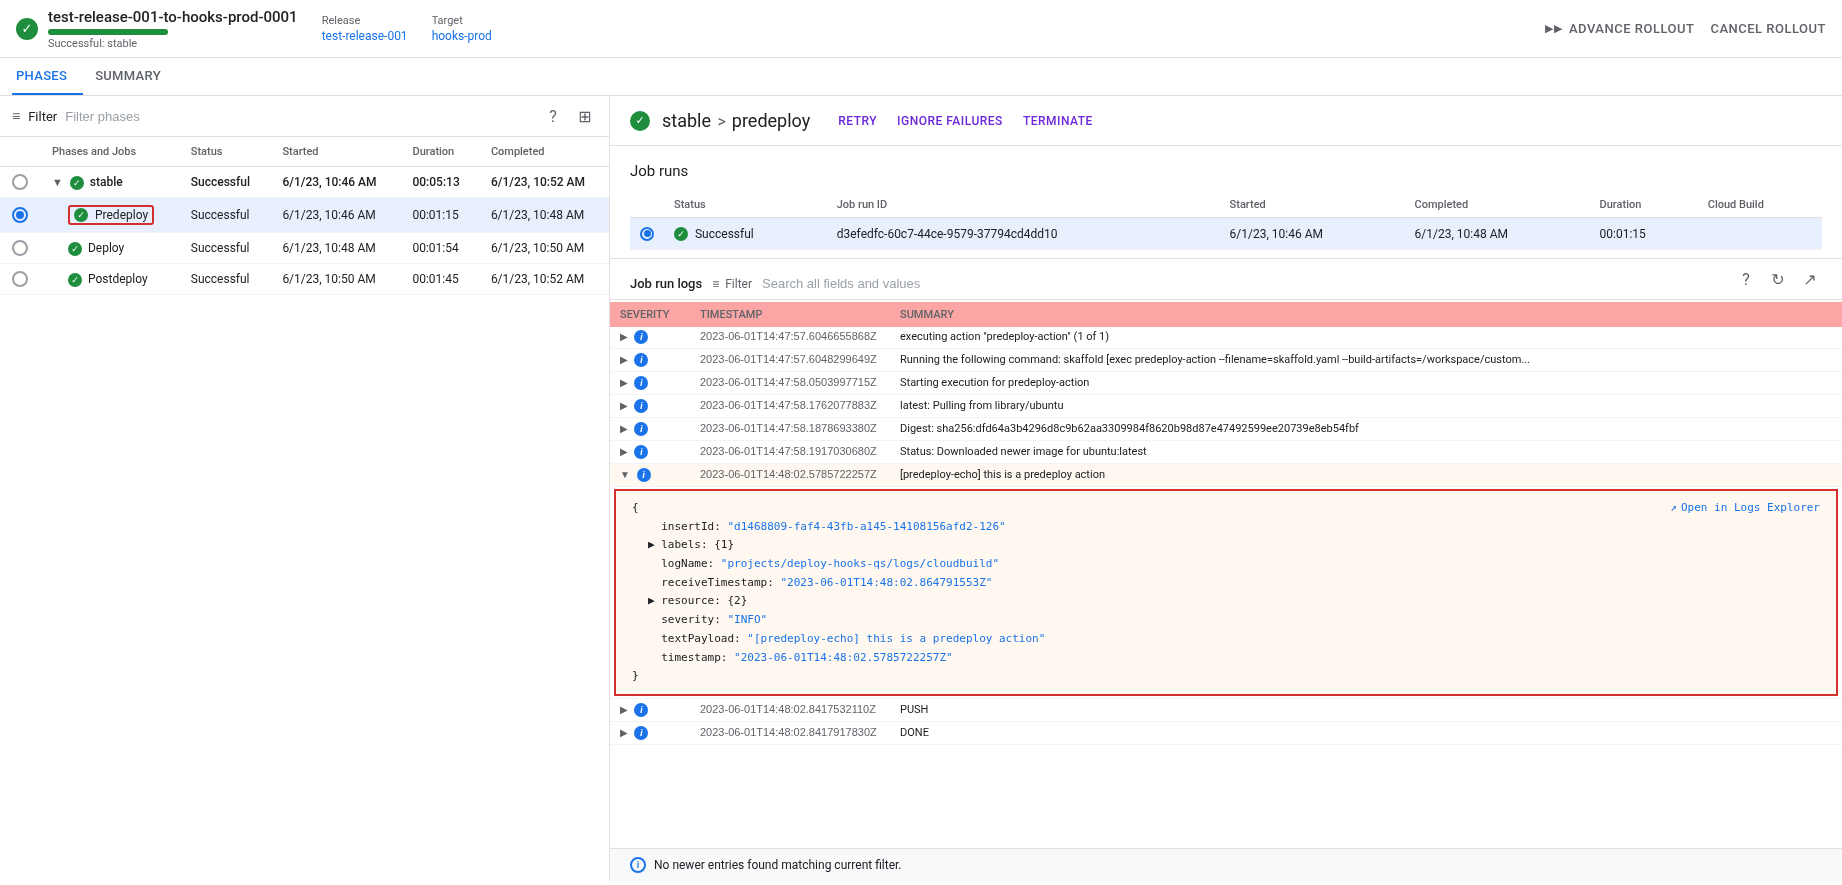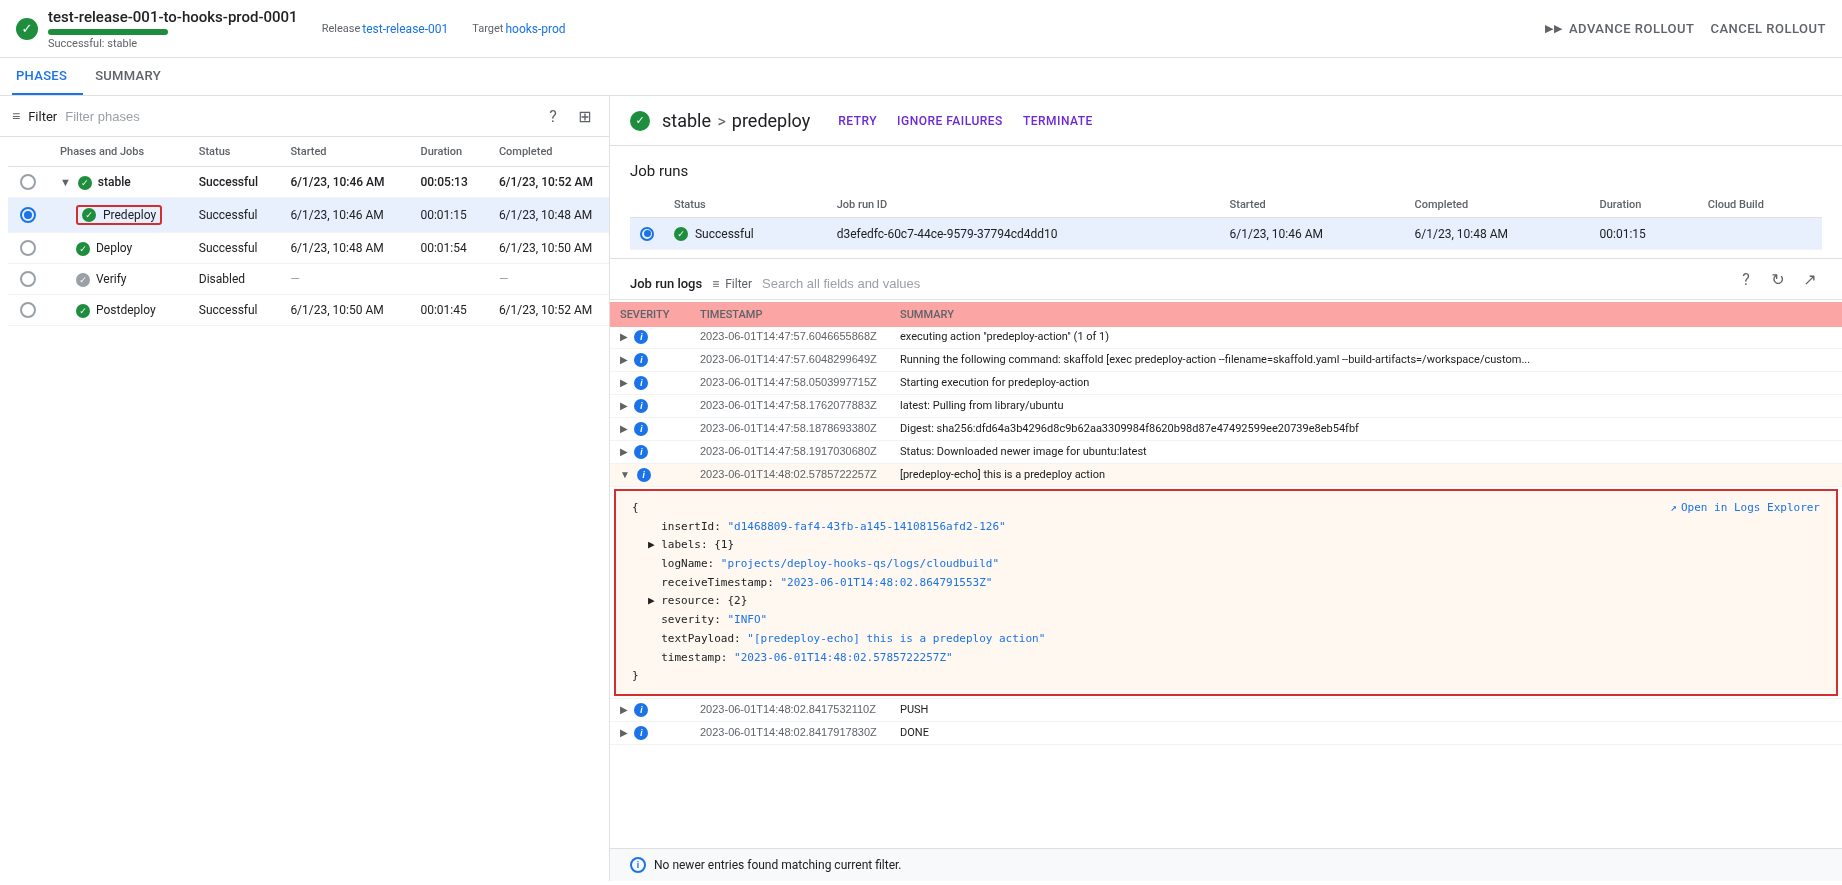--- a/index.html
+++ b/index.html
@@ -13,21 +13,21 @@
       border-bottom: 1px solid #e0e0e0;
       height: 58px;
       gap: 24px;
     }
     .release-info { display: flex; align-items: center; gap: 10px; }
     .check-icon-green { width: 22px; height: 22px; background: #1e8e3e; border-radius: 50%; display: flex; align-items: center; justify-content: center; color: white; font-size: 13px; flex-shrink: 0; }
     .release-name { font-size: 15px; font-weight: 500; color: #202124; }
     .progress-bar-container { width: 120px; height: 6px; background: #e0e0e0; border-radius: 3px; margin-top: 3px; }
     .progress-bar-fill { width: 100%; height: 100%; background: #1e8e3e; border-radius: 3px; }
     .status-text { font-size: 11px; color: #5f6368; margin-top: 2px; }
-    .release-meta { display: flex; gap: 2px; }
+    .release-meta { display: flex; flex-direction: column; gap: 2px; }
     .meta-label { font-size: 11px; color: #5f6368; }
     .meta-link { font-size: 12px; color: #1a73e8; text-decoration: none; }
     .header-actions { display: flex; align-items: center; gap: 16px; margin-left: auto; }
     .advance-btn { display: flex; align-items: center; gap: 6px; font-size: 13px; color: #5f6368; font-weight: 500; cursor: pointer; letter-spacing: 0.5px; }
     .advance-arrows { font-size: 11px; color: #5f6368; }
     .cancel-btn { font-size: 13px; color: #5f6368; font-weight: 500; cursor: pointer; letter-spacing: 0.5px; }
 
     
     .tabs-bar {
       display: flex;
@@ -77,21 +77,21 @@
       outline: none;
       font-size: 13px;
       color: #202124;
       flex: 1;
     }
     .filter-input::placeholder { color: #9aa0a6; }
     .filter-actions { display: flex; align-items: center; gap: 8px; margin-left: auto; }
     .icon-btn { color: #5f6368; cursor: pointer; font-size: 16px; width: 24px; height: 24px; display: flex; align-items: center; justify-content: center; }
 
     
-    .phases-table { width: 100%; border-collapse: collapse; margin-left: 8px; }
+    .phases-table { width: 100%; border-collapse: collapse; }
     .phases-table th {
       text-align: left;
       font-size: 11px;
       font-weight: 500;
       color: #5f6368;
       padding: 8px 12px;
       border-bottom: 1px solid #e0e0e0;
       white-space: nowrap;
     }
     .phases-table td {
@@ -340,33 +340,20 @@
           <td class="phase-indent">
             <span class="status-dot-green">✓</span>
             &nbsp;Deploy
           </td>
           <td>Successful</td>
           <td>6/1/23, 10:48 AM</td>
           <td>00:01:54</td>
           <td>6/1/23, 10:50 AM</td>
         </tr>
 
-        <tr>
-          <td>
-            <div class="row-radio"></div>
-          </td>
-          <td class="phase-indent">
-            <span class="status-dot-gray">✓</span>
-            &nbsp;Verify
-          </td>
-          <td>Disabled</td>
-          <td><span class="dash-text">—</span></td>
-          <td></td>
-          <td><span class="dash-text">—</span></td>
-        </tr>
 
         <tr>
           <td>
             <div class="row-radio"></div>
           </td>
           <td class="phase-indent">
             <span class="status-dot-green">✓</span>
             &nbsp;Postdeploy
           </td>
           <td>Successful</td>

